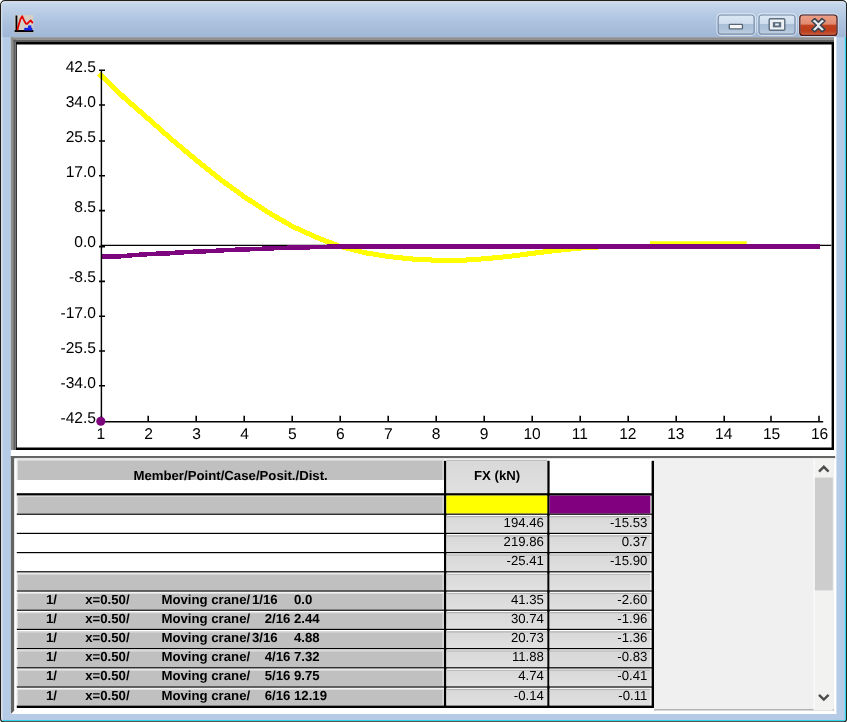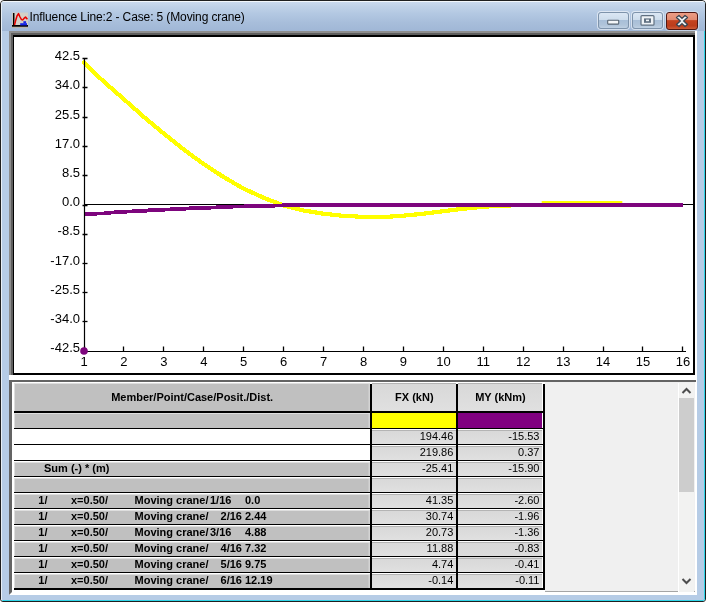--- a/index.html
+++ b/index.html
@@ -50,21 +50,20 @@
   <div id="titlebar">
     <svg id="ticon" viewBox="0 0 16 16">
       <rect x="0" y="0.5" width="16" height="14.5" fill="#d4d0c8"></rect>
       <rect x="0" y="15" width="16" height="1" fill="#b8b4ac"></rect>
       <path d="M1.7 1 L1.7 14" stroke="#000" stroke-width="1.5" fill="none"></path>
       <path d="M0 13.9 L16 13.9" stroke="#000" stroke-width="1.7" fill="none"></path>
       <path d="M2.5 13.2 L3.5 9 L5 4 L6.5 1.6 L8 5 L9.5 7.6 L10.6 7.9 L12 6.4 L13.5 5 L15.4 7.3" stroke="#e80000" stroke-width="1.5" fill="none" stroke-linejoin="round"></path>
       <rect x="11.4" y="9.2" width="2.7" height="2.2" fill="#1423e6"></rect>
       <rect x="8.2" y="11.2" width="6.8" height="2.2" fill="#1423e6"></rect>
     </svg>
-    <span id="ttext">Influence Line:2 - Case: 5 (Moving crane)</span>
     <div class="btn" id="bmin"></div>
     <div class="btn" id="bmax"></div>
     <div class="btn" id="bclose"></div>
     <svg style="position:absolute;left:595.5px;top:10px;width:31px;height:17px" viewBox="0 0 31 17">
       <rect x="9.7" y="8.3" width="11" height="3.8" rx="0.5" fill="#f4f6f8" stroke="#596673" stroke-width="1.1"></rect>
     </svg>
     <svg style="position:absolute;left:629.5px;top:10px;width:31px;height:17px" viewBox="0 0 31 17">
       <rect x="9" y="3.6" width="13" height="9.6" rx="1" fill="#eef2f6" stroke="#5f6f80" stroke-width="1.2"></rect>
       <rect x="12" y="6.4" width="7" height="4.4" fill="#5f6f80"></rect>
       <rect x="14" y="7.6" width="3" height="1.6" fill="#eef2f6"></rect>
@@ -158,35 +157,33 @@
     <div style="position:absolute;left:667.3px;top:16px;width:14.7px;height:94px;background:#cdcdcd"></div>
     <svg style="position:absolute;left:669px;top:5px;width:11px;height:8px" viewBox="0 0 11 8">
           <path d="M1.5 6 L5.5 2 L9.5 6" fill="none" stroke="#4d4d4d" stroke-width="2"></path>
         </svg>
     <svg style="position:absolute;left:669px;top:195.5px;width:11px;height:8px" viewBox="0 0 11 8">
           <path d="M1.5 2 L5.5 6 L9.5 2" fill="none" stroke="#4d4d4d" stroke-width="2"></path>
         </svg>
     <div style="position:absolute;left:358.3px;top:2px;width:2px;height:206px;background:#000"></div>
     <div style="position:absolute;left:444.3px;top:2px;width:2px;height:206px;background:#000"></div>
     <div style="position:absolute;left:530.5px;top:2px;width:2px;height:206px;background:#000"></div>
-    <div class="cell lab" style="top:1px;height:46px;line-height:28.5px;text-align:center;font-weight:bold">Member/Point/Case/Posit./Dist.</div>
+    <div class="cell lab" style="top:1px;height:17px;line-height:28.5px;text-align:center;font-weight:bold">Member/Point/Case/Posit./Dist.</div>
     <div class="cell fx" style="top:1px;height:28.5px;line-height:28.5px;text-align:center;font-weight:bold;padding-right:0">FX (kN)</div>
-    <div class="cell my" style="top:1px;height:28.5px;line-height:28.5px;text-align:center;font-weight:bold;padding-right:0">MY (kNm)</div>
     <div style="position:absolute;left:2px;top:29.5px;width:530.5px;height:2px;background:#000"></div>
     <div class="cell lab" style="top:31.5px;height:14.5px"></div>
     <div style="position:absolute;left:360.3px;top:31.5px;width:84px;height:14.5px;background:#ffff00"></div>
     <div style="position:absolute;left:446.3px;top:31.5px;width:84.2px;height:14.5px;background:#800080"></div>
     <div style="position:absolute;left:2px;top:46px;width:530.5px;height:1.5px;background:#000"></div>
     <div class="cell fx" style="top:48px;height:14px">194.46</div>
     <div class="cell my" style="top:48px;height:14px">-15.53</div>
     <div style="position:absolute;left:2px;top:62px;width:530.5px;height:1.5px;background:#000"></div>
     <div class="cell fx" style="top:64px;height:14px">219.86</div>
     <div class="cell my" style="top:64px;height:14px">0.37</div>
     <div style="position:absolute;left:2px;top:78px;width:530.5px;height:1.5px;background:#000"></div>
-    <div class="cell lab" style="top:80px;height:14px"><span style="position:absolute;left:30px">Sum (-) * (m)</span></div>
     <div class="cell fx" style="top:80px;height:14px">-25.41</div>
     <div class="cell my" style="top:80px;height:14px">-15.90</div>
     <div style="position:absolute;left:2px;top:94px;width:530.5px;height:1.5px;background:#000"></div>
     <div class="cell lab" style="top:96px;height:14px"></div>
     <div class="cell fx" style="top:96px;height:14px"></div>
     <div class="cell my" style="top:96px;height:14px"></div>
     <div style="position:absolute;left:2px;top:110px;width:530.5px;height:1.5px;background:#000"></div>
     <div class="cell lab" style="top:112px;height:14px"><span style="position:absolute;left:15.5px;width:18px;text-align:right">1/</span><span style="position:absolute;left:57px">x=0.50/</span><span style="position:absolute;left:120.5px">Moving crane/</span><span style="position:absolute;left:196px;width:32px;text-align:left">1/16</span><span style="position:absolute;left:231px">0.0</span></div>
     <div class="cell fx" style="top:112px;height:14px">41.35</div>
     <div class="cell my" style="top:112px;height:14px">-2.60</div>

